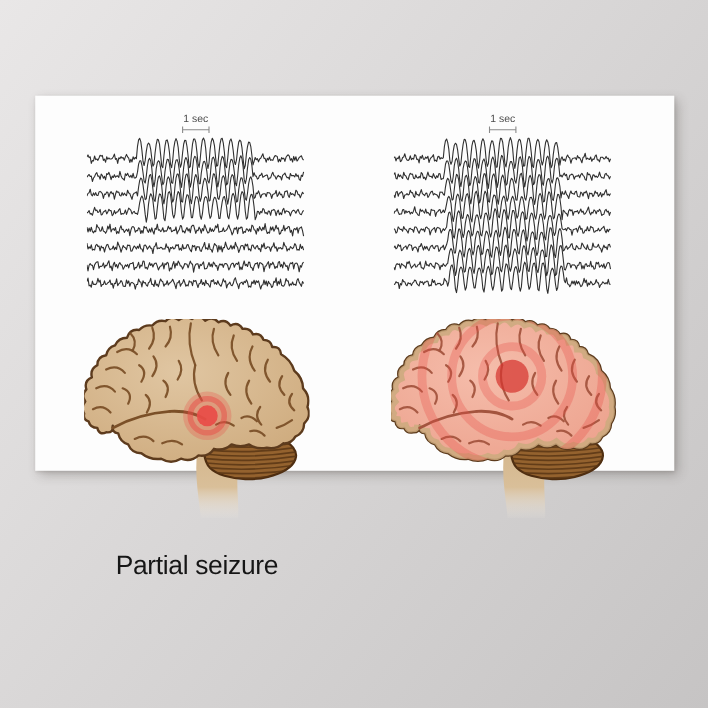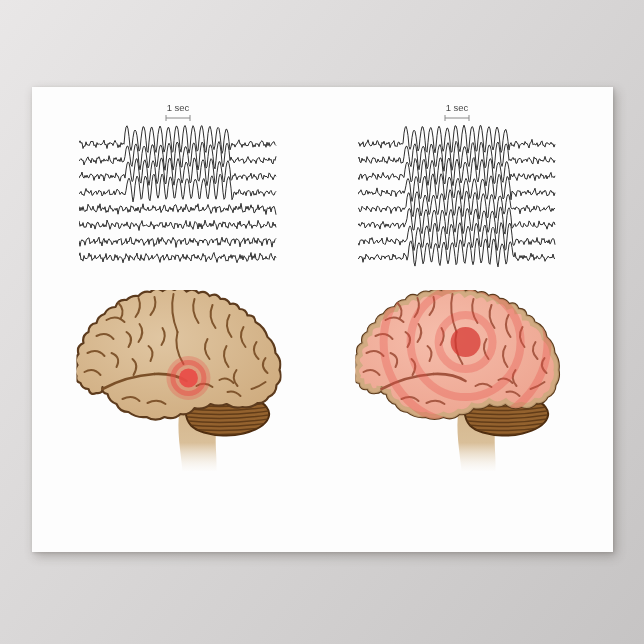--- a/index.html
+++ b/index.html
@@ -3,21 +3,21 @@
 <meta charset="utf-8">
 <style>
   html,body{margin:0;padding:0;}
   body{
     width:644px;height:644px;overflow:hidden;
     background:linear-gradient(128deg,#e9e7e7 0%,#dbd9d9 40%,#c6c4c4 100%);
     font-family:"Liberation Sans",sans-serif;
     position:relative;
   }
   .poster{
-    position:absolute;left:32px;top:87px;width:581px;height:465px;
+    position:absolute;left:32px;top:87px;width:581px;height:341px;
     background:#fdfdfd;
     box-shadow:3px 4px 10px rgba(70,65,60,0.32), 1px 1px 3px rgba(70,65,60,0.18);
   }
   .panel{position:absolute;top:0;height:465px;}
   .panel.left{left:0;width:290px;}
   .panel.right{left:290px;width:291px;}
   .panel-inner{position:absolute;inset:0;}
   .panel.left  .panel-inner{transform:translateX(2px);}
   .panel.right .panel-inner{transform:translateX(-10px);}
   svg.eeg{position:absolute;top:8px;left:50%;transform:translateX(-50%);width:200px;height:172px;}
@@ -113,20 +113,21 @@
             <path d="M151 102 Q158 100 164 106" stroke="#7b5028" stroke-width="2" stroke-linecap="round" fill="none" opacity="0.95"></path>
             <path d="M26 99 Q50 86 78 84" stroke="#7b5028" stroke-width="2.6" stroke-linecap="round" fill="none"></path>
             <path d="M78 84 Q97 83 110 91" stroke="#7b5028" stroke-width="2.6" stroke-linecap="round" fill="none"></path>
           </g>
           <g>
             <circle cx="111.93" cy="87.978" r="22" fill="rgba(232,76,70,0.28)"></circle>
             <circle cx="111.93" cy="87.978" r="15.5" fill="none" stroke="rgba(232,76,70,0.5)" stroke-width="5"></circle>
             <circle cx="111.93" cy="87.978" r="9.5" fill="rgba(232,76,70,0.92)"></circle>
           </g>
         </svg>
+      <div class="caption">Partial seizure</div>
     </div>
   </section>
 
   <section class="panel right">
     <div class="panel-inner">
       <svg class="eeg" viewBox="0 0 200 172">
           <text x="99" y="16" text-anchor="middle" font-size="9.5" fill="#4a4a4a" font-family="&quot;Liberation Sans&quot;,sans-serif">1 sec</text>
           <path d="M87 20 v6 M87 23 h24 M111 20 v6" stroke="#8a8a8a" stroke-width="1" fill="none"></path>
           <path d="M0 48.1L1 47.7L2 51.3L3 48.6L4 49.2L5 46.8L6 51.9L7 51.2L8 48.2L9 47.7L10 44.8L11 48.6L12 50.5L13 50.9L14 50.0L15 46.7L16 50.2L17 49.0L18 49.7L19 45.6L20 46.4L21 50.0L22 49.7L23 53.1L24 47.3L25 48.8L26 46.2L27 49.8L28 49.7L29 47.8L30 48.9L31 47.1L32 52.7L33 49.7L34 48.2L35 47.4L36 45.6L37 51.3L38 50.6L39 51.7L40 47.5L41 47.0L42 49.7L43 48.3L44 49.1L45 48.5L46 38.2L47 32.9L48 31.4L49 34.5L50 40.6L51 51.3L52 54.3L53 51.6L54 42.6L55 37.0L56 35.2L57 36.2L58 41.2L59 49.3L60 56.0L61 53.6L62 43.6L63 36.3L64 31.7L65 32.0L66 36.1L67 45.2L68 56.2L69 57.2L70 47.3L71 37.6L72 33.4L73 32.5L74 35.8L75 42.2L76 53.1L77 57.8L78 51.2L79 40.7L80 33.5L81 31.2L82 33.2L83 39.5L84 50.7L85 56.3L86 53.5L87 42.8L88 36.5L89 33.0L90 33.5L91 37.8L92 46.1L93 57.1L94 56.8L95 46.2L96 36.1L97 30.8L98 31.0L99 34.3L100 43.0L101 53.7L102 56.7L103 50.1L104 39.1L105 33.1L106 30.1L107 33.1L108 39.6L109 51.6L110 58.1L111 52.8L112 41.7L113 34.1L114 31.6L115 32.4L116 37.5L117 47.7L118 56.1L119 55.7L120 44.9L121 35.9L122 30.7L123 30.7L124 35.3L125 44.0L126 55.7L127 57.2L128 49.1L129 38.7L130 33.4L131 31.7L132 33.9L133 41.1L134 50.9L135 55.0L136 51.3L137 41.1L138 34.6L139 32.0L140 34.0L141 38.8L142 49.5L143 57.5L144 55.2L145 45.3L146 38.3L147 35.0L148 34.5L149 38.8L150 46.3L151 55.1L152 49.4L153 47.6L154 50.8L155 49.7L156 51.5L157 47.8L158 46.0L159 48.0L160 48.7L161 53.4L162 49.8L163 48.8L164 48.7L165 48.4L166 50.1L167 46.5L168 48.5L169 48.3L170 50.4L171 53.0L172 48.2L173 47.5L174 44.3L175 49.8L176 48.8L177 49.5L178 49.9L179 47.8L180 51.6L181 49.6L182 49.9L183 46.9L184 45.9L185 50.3L186 50.3L187 52.1L188 48.0L189 47.9L190 48.1L191 49.5L192 49.2L193 47.2L194 49.2L195 48.8L196 52.1L197 49.3" stroke="#2f2f2f" stroke-width="1" fill="none" stroke-linejoin="round"></path>
           <path d="M0 63.6L1 62.1L2 67.0L3 67.7L4 63.2L5 65.7L6 64.2L7 65.9L8 67.3L9 61.6L10 64.4L11 65.0L12 67.3L13 68.4L14 64.6L15 62.6L16 63.4L17 63.3L18 67.1L19 67.4L20 64.0L21 66.3L22 66.9L23 65.4L24 66.7L25 61.8L26 63.1L27 67.2L28 66.1L29 68.4L30 65.2L31 61.5L32 64.8L33 65.5L34 65.2L35 66.8L36 62.8L37 65.5L38 67.3L39 64.8L40 66.3L41 62.8L42 62.9L43 68.2L44 67.5L45 67.5L46 61.8L47 54.3L48 51.4L49 51.3L50 54.5L51 61.6L52 69.4L53 71.6L54 65.7L55 55.5L56 50.5L57 48.8L58 51.7L59 58.9L60 69.5L61 74.7L62 68.6L63 58.2L64 53.3L65 51.3L66 52.0L67 56.9L68 65.7L69 73.8L70 71.4L71 60.3L72 53.1L73 49.2L74 49.8L75 54.7L76 62.1L77 70.8L78 71.5L79 63.3L80 55.4L81 51.1L82 49.5L83 52.6L84 59.2L85 70.8L86 76.2L87 67.3L88 56.0L89 49.9L90 47.7L91 50.3L92 56.1L93 66.7L94 75.3L95 70.9L96 58.7L97 50.8L98 46.3L99 47.6L100 53.2L101 63.0L102 73.4L103 72.0L104 62.4L105 55.7L106 51.9L107 51.8L108 54.7L109 60.4L110 69.1L111 71.5L112 66.1L113 55.5L114 48.7L115 47.5L116 50.6L117 57.0L118 68.8L119 74.9L120 69.1L121 57.9L122 50.4L123 47.2L124 48.4L125 53.7L126 64.8L127 72.9L128 71.1L129 61.3L130 53.2L131 50.1L132 50.5L133 54.1L134 61.4L135 71.5L136 73.4L137 65.3L138 54.0L139 48.2L140 47.0L141 49.8L142 57.7L143 68.3L144 71.4L145 67.2L146 56.8L147 50.8L148 48.9L149 49.7L150 55.5L151 65.4L152 64.2L153 65.9L154 63.9L155 62.4L156 64.8L157 63.5L158 68.4L159 68.0L160 64.3L161 63.9L162 63.2L163 64.2L164 67.9L165 65.5L166 65.0L167 65.1L168 64.1L169 66.6L170 63.7L171 62.6L172 64.4L173 65.3L174 68.3L175 68.8L176 61.9L177 63.8L178 63.3L179 65.7L180 68.9L181 64.2L182 64.0L183 66.0L184 65.0L185 66.4L186 65.0L187 61.4L188 65.0L189 66.6L190 66.6L191 67.1L192 63.4L193 62.6L194 64.6L195 64.9L196 67.6L197 65.2" stroke="#2f2f2f" stroke-width="1" fill="none" stroke-linejoin="round"></path>

